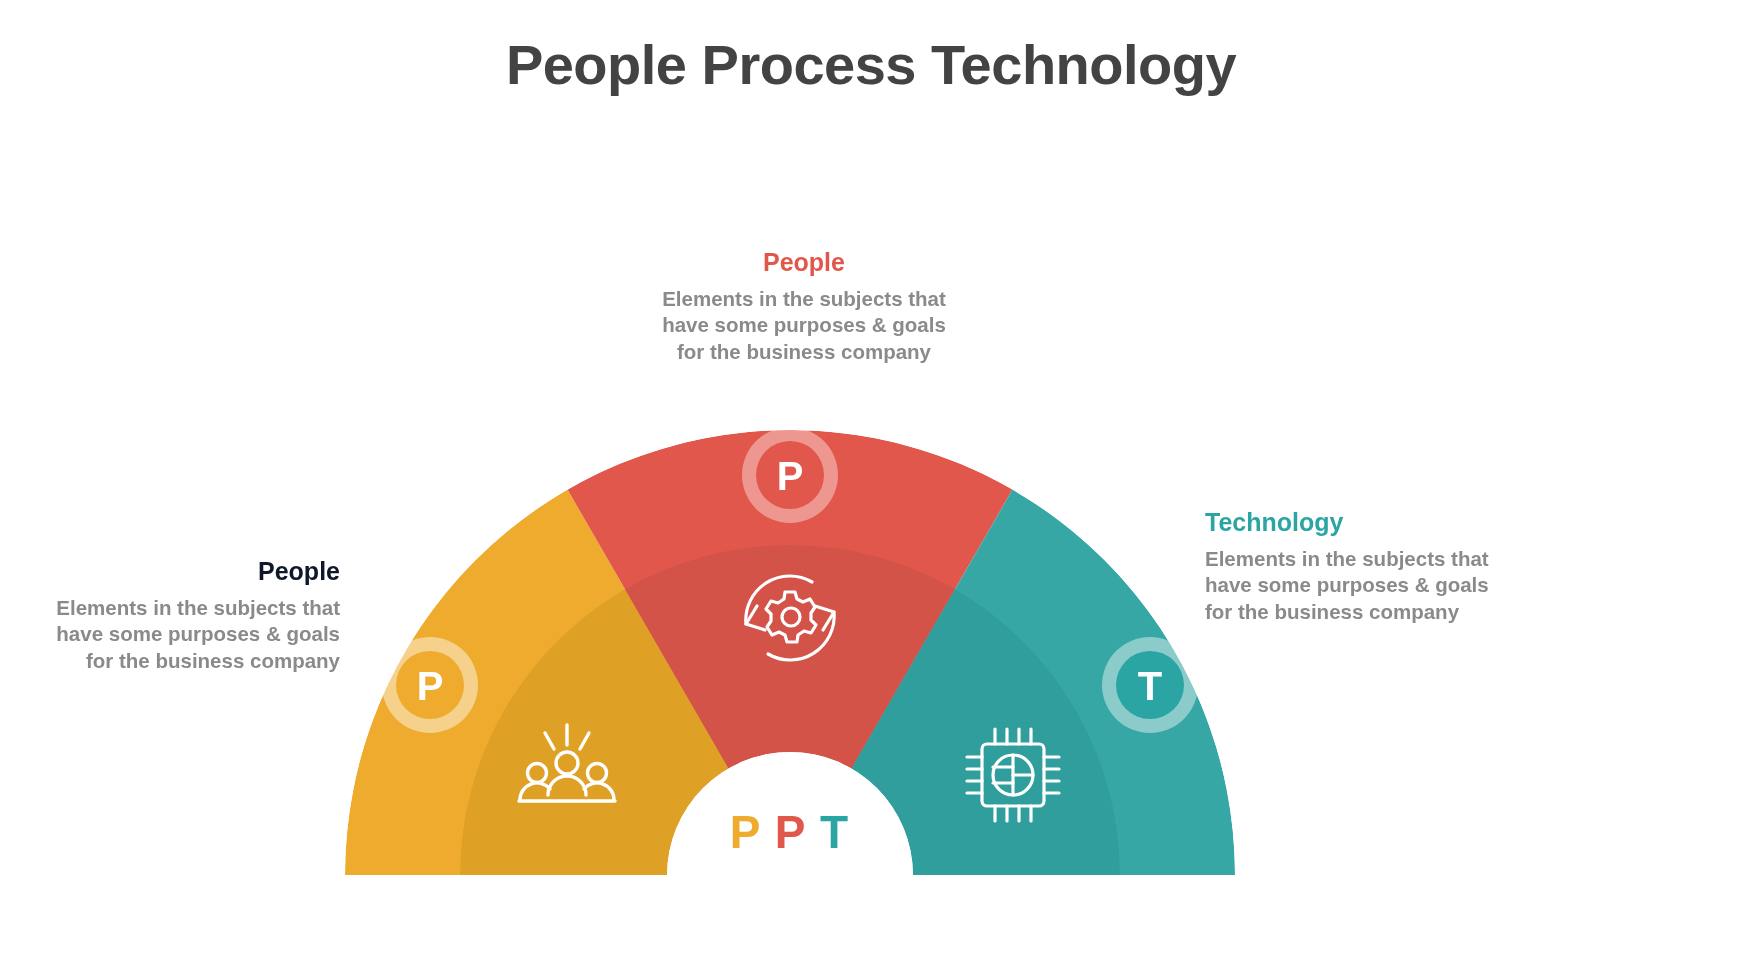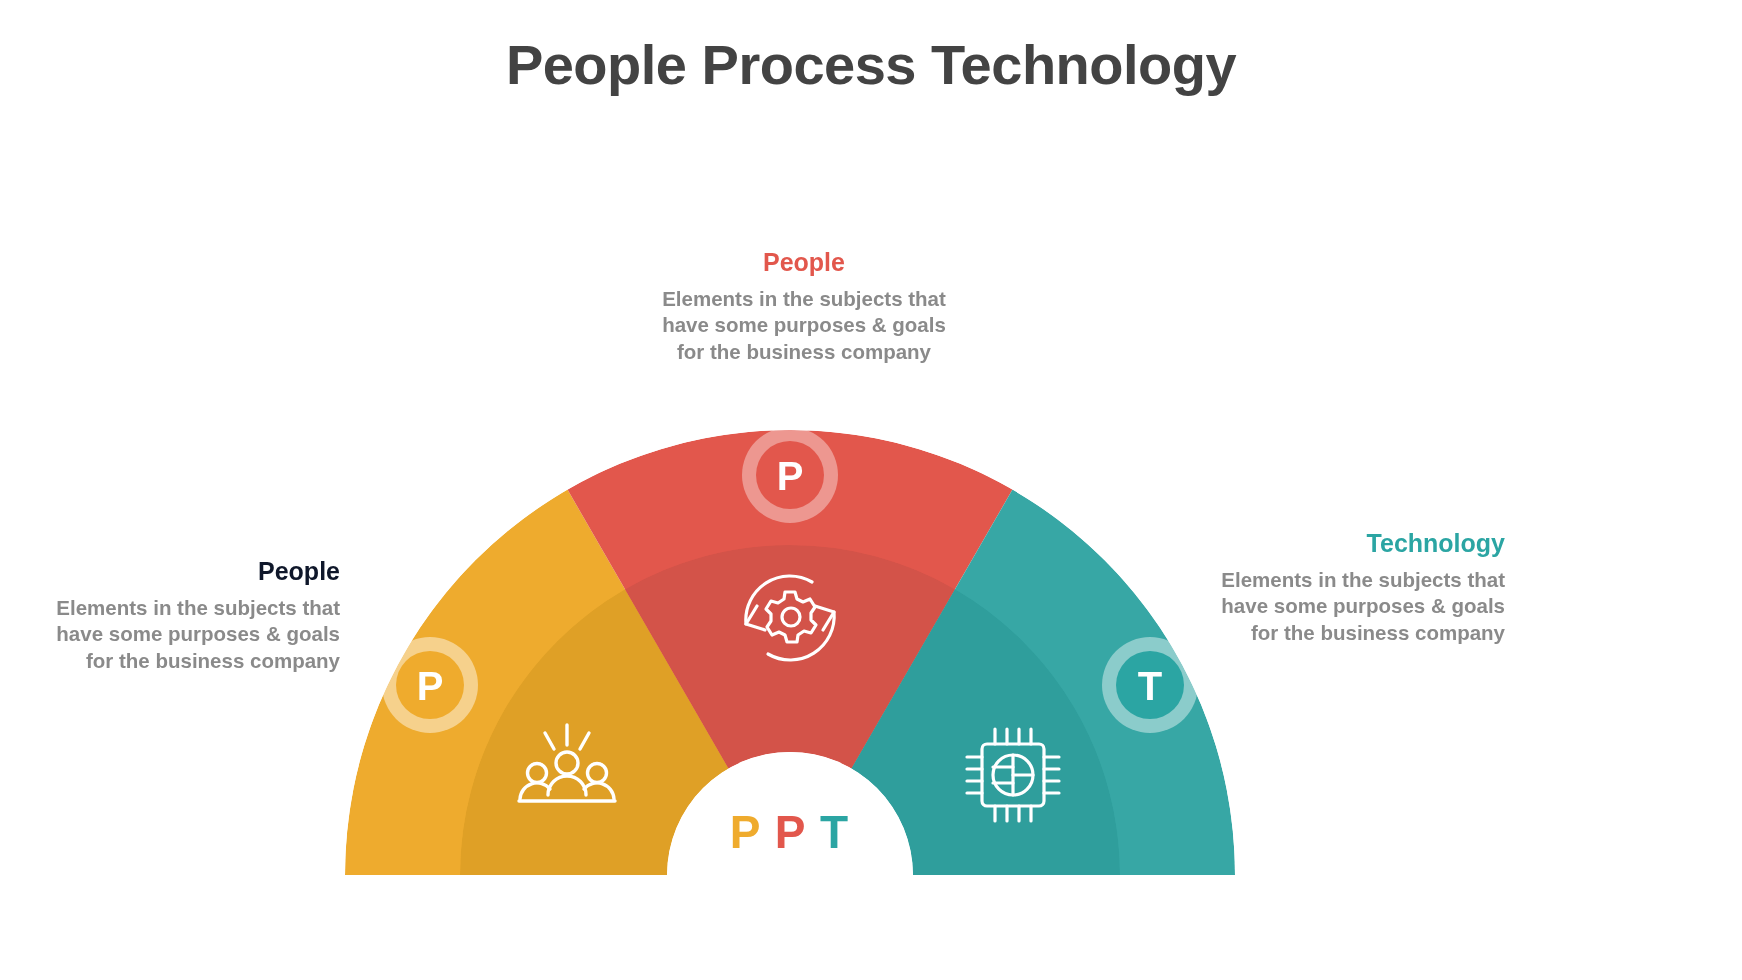--- a/index.html
+++ b/index.html
@@ -71,23 +71,22 @@
     left: 40px;
     top: 558px;
     width: 300px;
     text-align: right;
   }
   #block-people .block-heading { color: #0f172a; }
 
   #block-technology {
     position: absolute;
     left: 1205px;
-    top: 530px;
+    top: 509px;
     width: 300px;
-    text-align: right;
   }
   #block-technology .block-heading { color: #2ba5a3; }
 
   
   #diagram {
     position: absolute;
     left: 345px;
     top: 430px;
     width: 890px;
     height: 560px;

